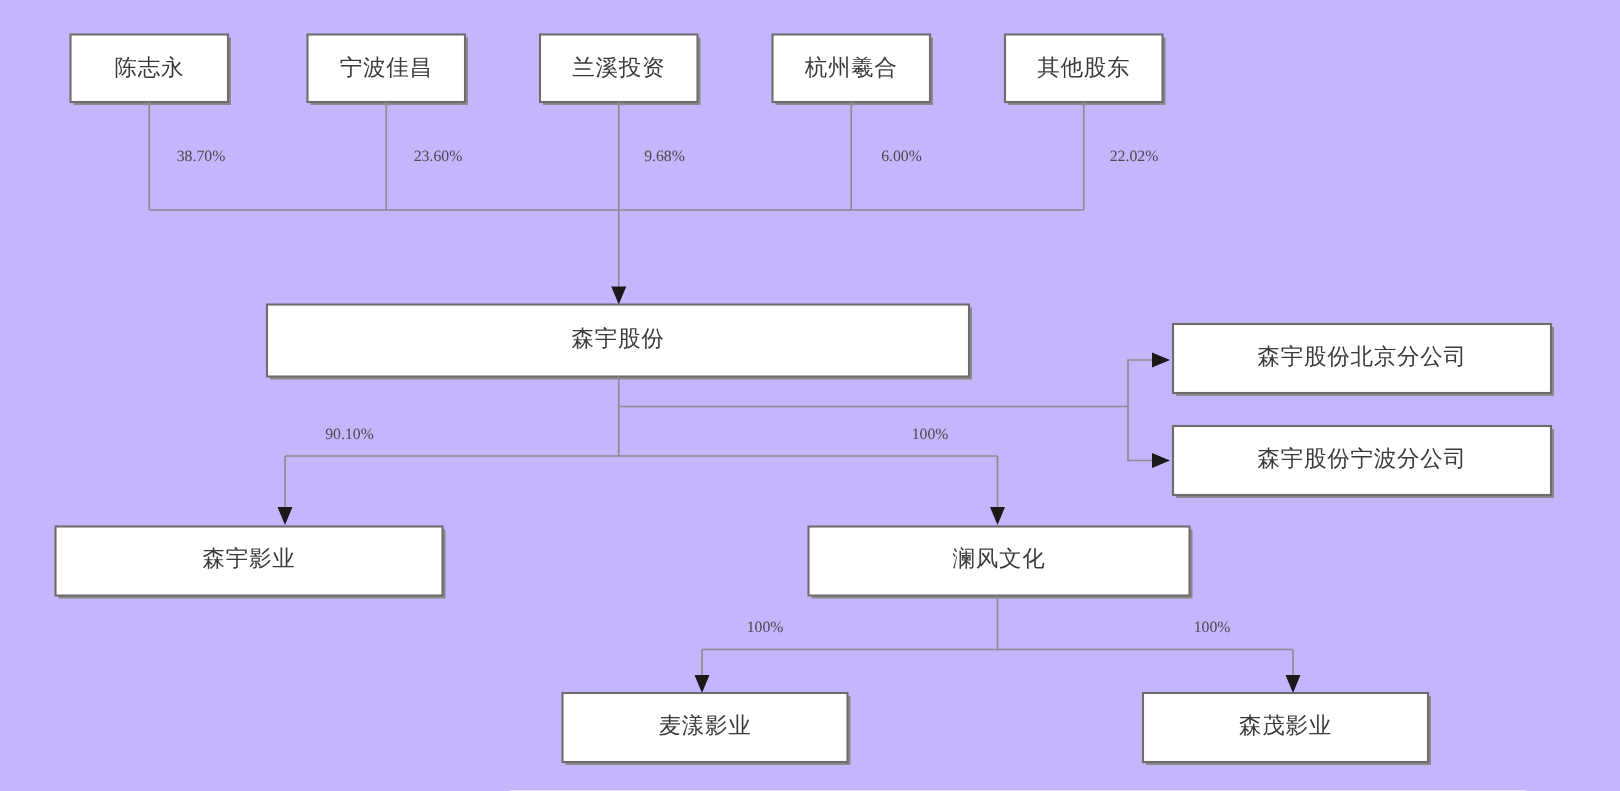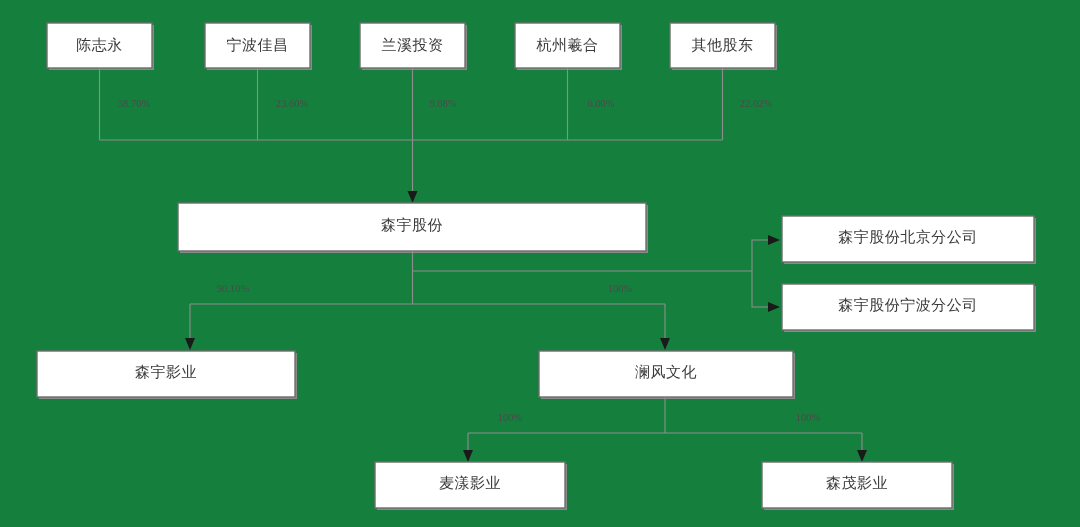--- a/index.html
+++ b/index.html
@@ -11,21 +11,21 @@
   body {
     width: 1080px;
     height: 527px;
     overflow: hidden;
     font-family: "Liberation Serif", "DejaVu Serif", serif;
   }
   #chart-root {
     position: relative;
     width: 1080px;
     height: 527px;
-    background: #15803d;
+    background: #c4b5fd;
   }
   svg.diagram {
     position: absolute;
     top: 0;
     left: 0;
     width: 1080px;
     height: 527px;
   }
   .node-box {
     fill: #ffffff;

